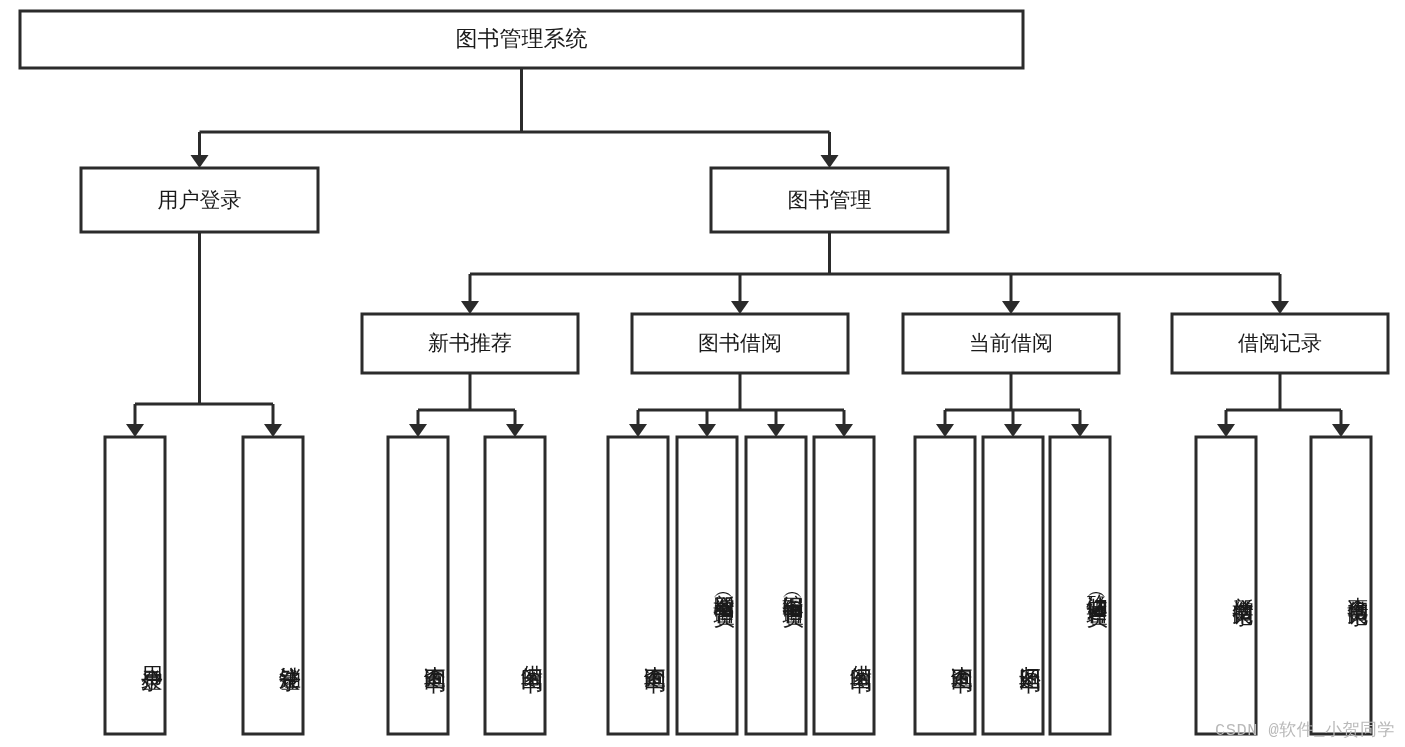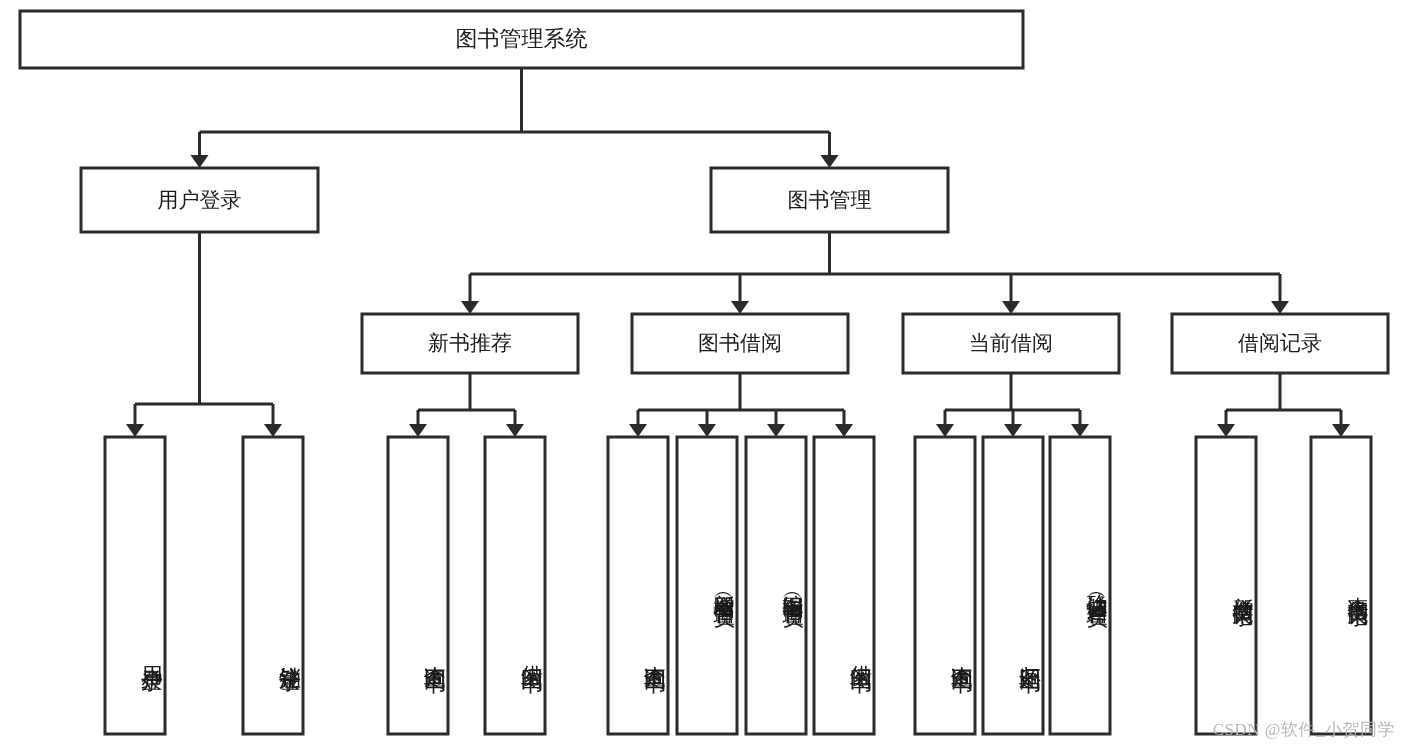--- a/index.html
+++ b/index.html
@@ -11,21 +11,21 @@
   .edge-line{stroke:#2b2b2b;stroke-width:3;fill:none;}
   .arrow-head{fill:#2b2b2b;stroke:none;}
   .node-label-h{font-family:"Liberation Sans","DejaVu Sans",sans-serif;
       font-size:21px;fill:#1a1a1a;text-anchor:middle;dominant-baseline:middle;}
   .node-label-root{font-size:22px;}
   .vtext{position:absolute;writing-mode:vertical-rl;text-orientation:upright;
       font-family:"Liberation Sans","DejaVu Sans",sans-serif;font-size:22px;
       color:#1a1a1a;line-height:1;letter-spacing:2px;white-space:nowrap;
       display:flex;align-items:flex-start;justify-content:center;}
   .watermark{position:absolute;right:10px;bottom:6px;font-size:17px;
-      color:#b9b9b9;font-family:Liberation Serif, serif;
+      color:#b9b9b9;font-family:Liberation Mono, monospace;
       letter-spacing:.5px;pointer-events:none;}
 </style>
 </head>
 <body>
 
 <div id="diagram-root">
 
   <svg id="diagram-svg" width="1405" height="747" viewBox="0 0 1405 747">
     <defs>
       <marker id="arrow" viewBox="0 0 12 12" refX="10" refY="6" markerWidth="8" markerHeight="8" orient="auto-start-reverse">

